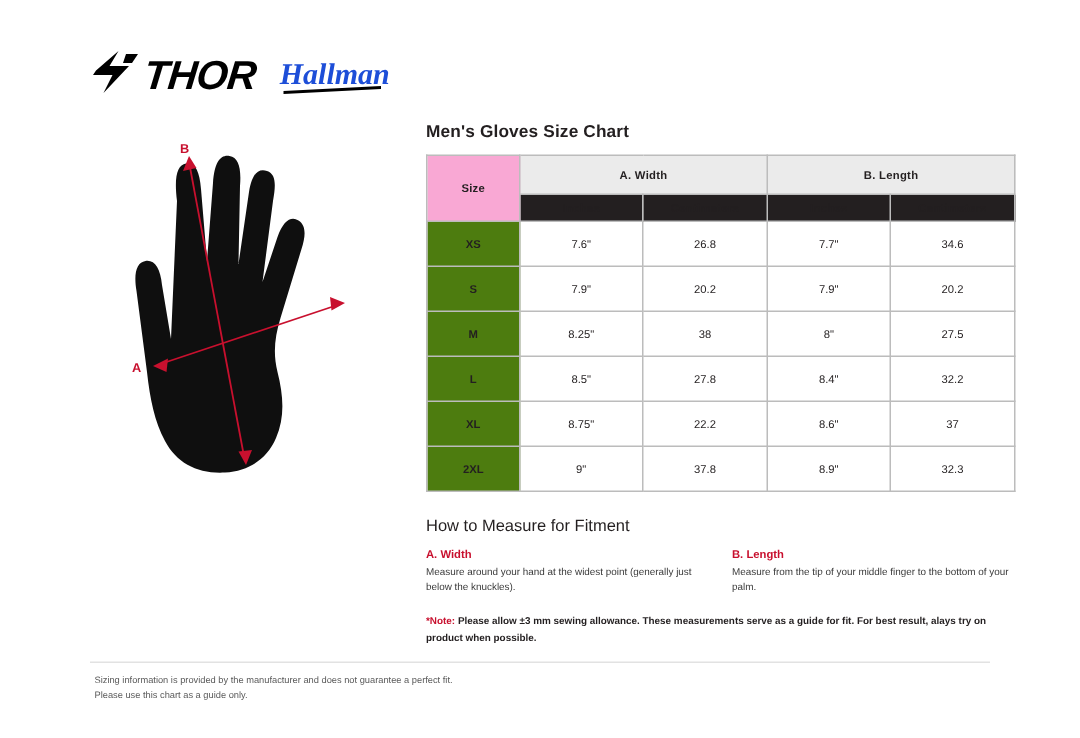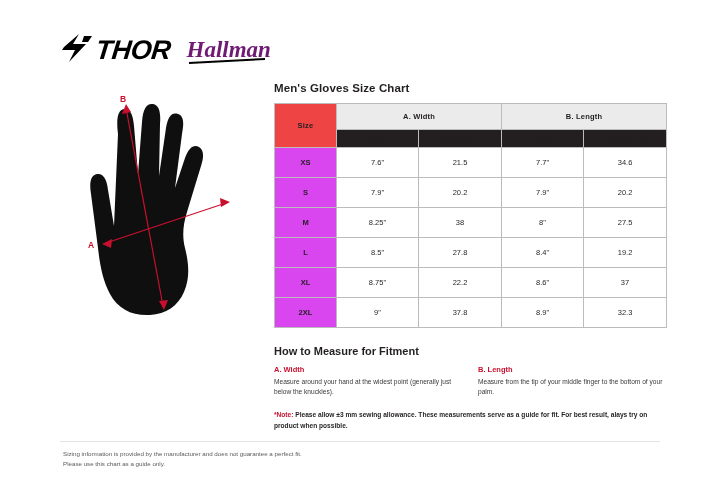--- a/index.html
+++ b/index.html
@@ -36,22 +36,22 @@
     font-size: 27px;
     letter-spacing: -0.5px;
     color: #000;
     font-style: italic;
     transform: skewX(-6deg);
   }
   .hallman-word {
     font-family: "Liberation Serif", serif;
     font-style: italic;
     font-weight: bold;
-    font-size: 23px;
-    color: #701a75;
+    font-size: 20px;
+    color: #1d4ed8;
     letter-spacing: 0px;
     position: relative;
   }
   .hallman-word::after {
     content: "";
     position: absolute;
     left: 2px; right: 6px;
     bottom: 1px;
     height: 2px;
     background: #000;
@@ -71,21 +71,21 @@
     font-size: 8.5px;
     font-weight: bold;
     color: #c8102e;
   }
   .lbl-b { left: 62px; top: -2px; }
   .lbl-a { left: 30px; top: 144px; }
 
   
   .right-col {
     position: absolute;
-    left: 274px;
+    left: 284px;
     top: 82px;
     width: 392px;
   }
   .chart-title {
     font-size: 11.5px;
     font-weight: bold;
     color: #231f20;
     margin: 0 0 9px 0;
     letter-spacing: 0.1px;
   }
@@ -104,53 +104,53 @@
     padding: 0;
   }
   th.group-head {
     background: #ebebeb;
     font-weight: bold;
     font-size: 8px;
     height: 26px;
     letter-spacing: 0.2px;
   }
   th.size-head {
-    background: #ef4444;
+    background: #f9a8d4;
     font-weight: bold;
     font-size: 8px;
     letter-spacing: 0.2px;
     width: 62px;
   }
   th.unit-head {
     background: #231f20;
     color: #ffffff;
     font-weight: bold;
     font-size: 6.8px;
     height: 18px;
     letter-spacing: 0.2px;
   }
   td.size-cell {
-    background: #d946ef;
+    background: #4d7c0f;
     font-weight: bold;
     font-size: 8px;
     height: 30px;
   }
   td.val-cell {
     background: #ffffff;
     height: 30px;
     font-size: 7.5px;
   }
 
   
   .howto {
     margin-top: 17px;
   }
   .howto-title {
     font-size: 11px;
-    font-weight: bold;
+    font-weight: normal;
     color: #231f20;
     margin: 4px 0 8px 0;
   }
   .howto-cols {
     display: flex;
     gap: 18px;
   }
   .howto-col { width: 186px; }
   .howto-head {
     font-size: 7.5px;
@@ -276,21 +276,21 @@
           <th class="unit-head">Inches</th>
           <th class="unit-head">Centimeters</th>
           <th class="unit-head">Inches</th>
           <th class="unit-head">Centimeters</th>
         </tr>
       </thead>
       <tbody>
         <tr>
           <td class="size-cell">XS</td>
           <td class="val-cell">7.6"</td>
-          <td class="val-cell">21.5</td>
+          <td class="val-cell">26.8</td>
           <td class="val-cell">7.7"</td>
           <td class="val-cell">34.6</td>
         </tr>
         <tr>
           <td class="size-cell">S</td>
           <td class="val-cell">7.9"</td>
           <td class="val-cell">20.2</td>
           <td class="val-cell">7.9"</td>
           <td class="val-cell">20.2</td>
         </tr>
@@ -299,21 +299,21 @@
           <td class="val-cell">8.25"</td>
           <td class="val-cell">38</td>
           <td class="val-cell">8"</td>
           <td class="val-cell">27.5</td>
         </tr>
         <tr>
           <td class="size-cell">L</td>
           <td class="val-cell">8.5"</td>
           <td class="val-cell">27.8</td>
           <td class="val-cell">8.4"</td>
-          <td class="val-cell">19.2</td>
+          <td class="val-cell">32.2</td>
         </tr>
         <tr>
           <td class="size-cell">XL</td>
           <td class="val-cell">8.75"</td>
           <td class="val-cell">22.2</td>
           <td class="val-cell">8.6"</td>
           <td class="val-cell">37</td>
         </tr>
         <tr>
           <td class="size-cell">2XL</td>

